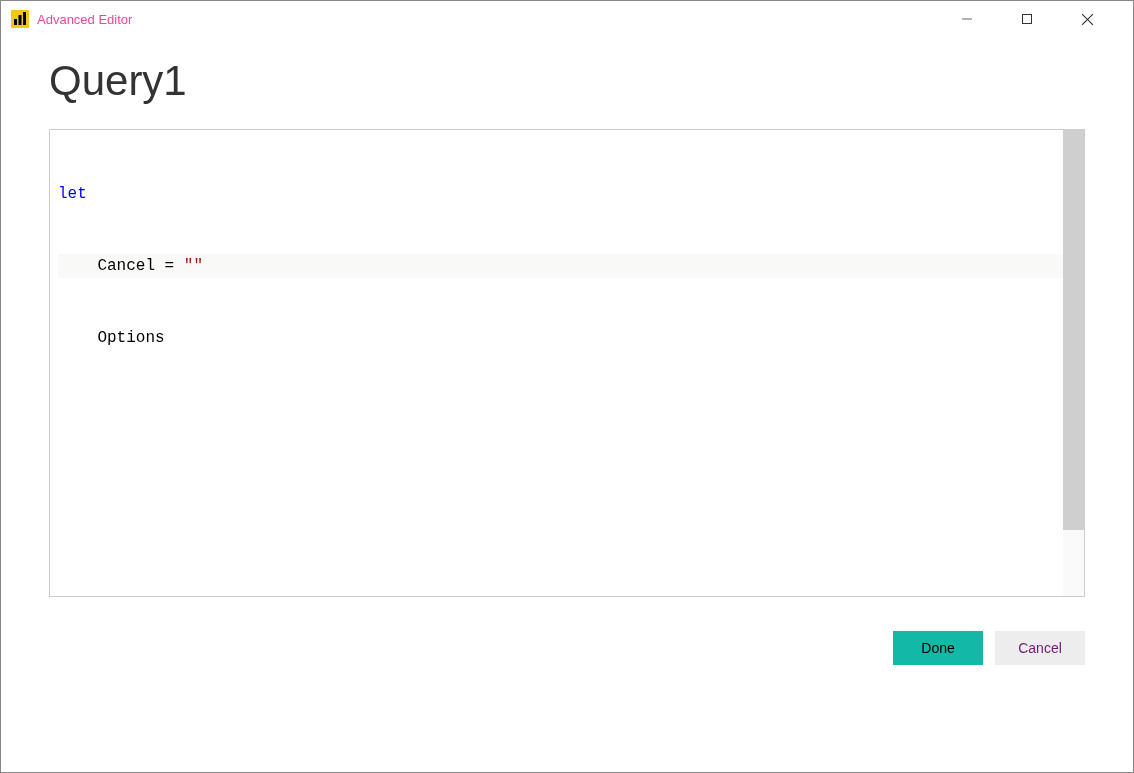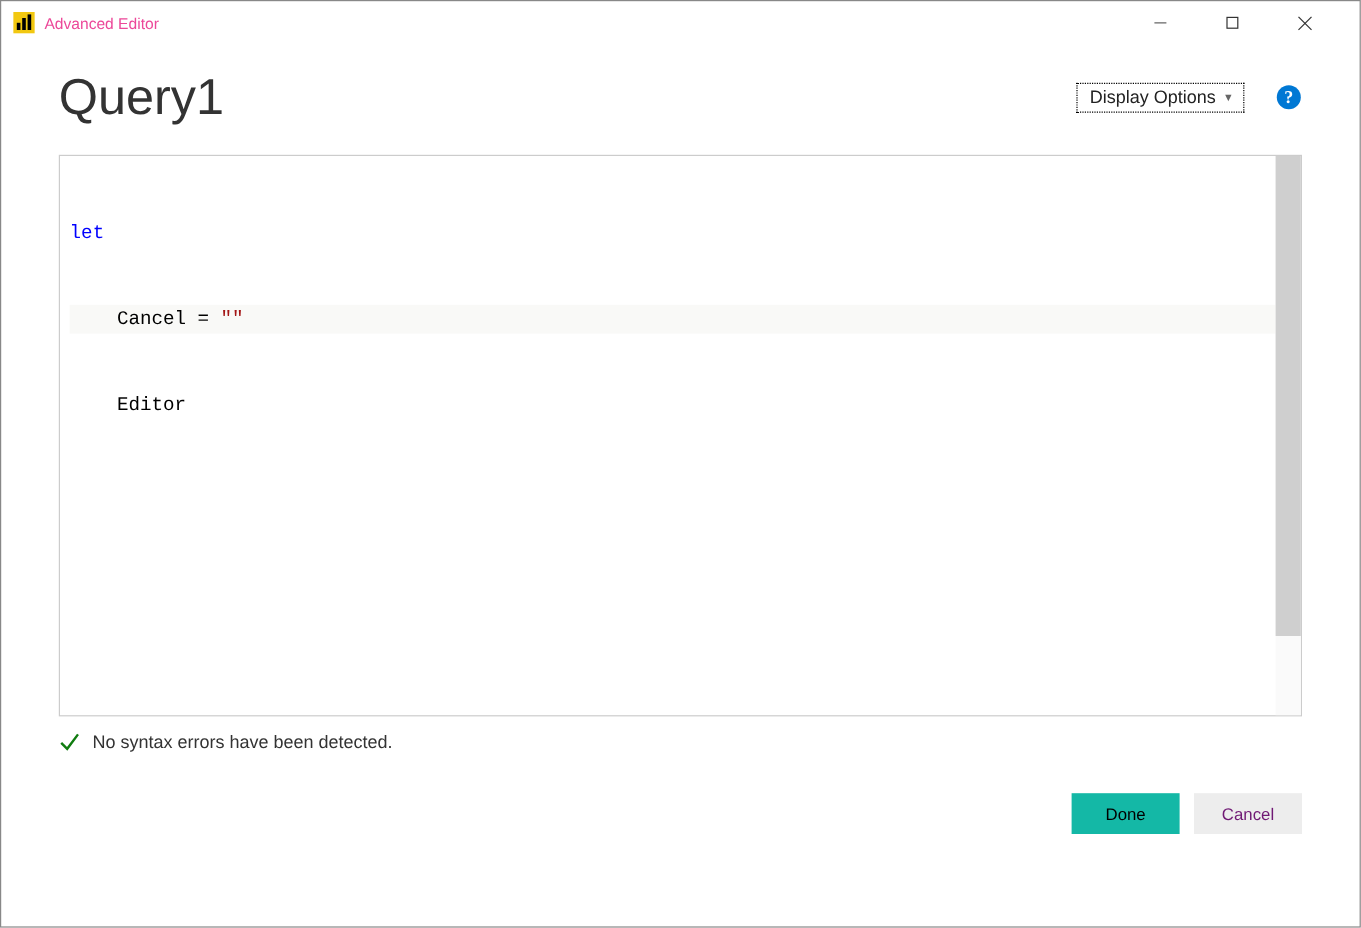--- a/index.html
+++ b/index.html
@@ -212,51 +212,31 @@
         <line x1="1" y1="1" x2="11" y2="11" stroke="#333" stroke-width="1"></line>
         <line x1="11" y1="1" x2="1" y2="11" stroke="#333" stroke-width="1"></line>
       </svg>
     </button>
   </div>
 </div>
 
 <div class="content">
   <div class="header-row">
     <div class="query-name">Query1</div>
-    <div class="header-right">
-      <div class="display-options">
-        <span>Display Options</span>
-        <span class="caret-down">▼</span>
-      </div>
-      <span class="help-icon">
-        <svg viewBox="0 0 22 22" width="22" height="22">
-          <circle cx="11" cy="11" r="10" fill="#0078d4"></circle>
-          <text x="11" y="16" text-anchor="middle" font-size="15" font-weight="bold" fill="#fff" font-family="Segoe UI">?</text>
-        </svg>
-      </span>
-    </div>
   </div>
 
   <div class="editor-wrap">
     <div class="editor-lines">
       <div class="code-line"><span class="kw">let</span></div>
       <div class="code-line cursor-line"><span class="indent-guide"></span><span>    </span><span>Cancel = </span><span class="str">""</span></div>
-      <div class="code-line"><span class="indent-guide"></span><span>    </span><span>Editor</span></div>
+      <div class="code-line"><span class="indent-guide"></span><span>    </span><span>Options</span></div>
     </div>
     <div class="scroll-track">
       <div class="scroll-thumb"></div>
     </div>
   </div>
 
-  <div class="status-row">
-    <span class="check-icon">
-      <svg viewBox="0 0 18 18" width="18" height="18">
-        <polyline points="2,10 7,15 16,3" fill="none" stroke="#107c10" stroke-width="2"></polyline>
-      </svg>
-    </span>
-    <span>No syntax errors have been detected.</span>
-  </div>
 
   <div class="footer">
     <button class="btn btn-primary">Done</button>
     <button class="btn btn-secondary">Cancel</button>
   </div>
 </div>
 
 </body></html>

